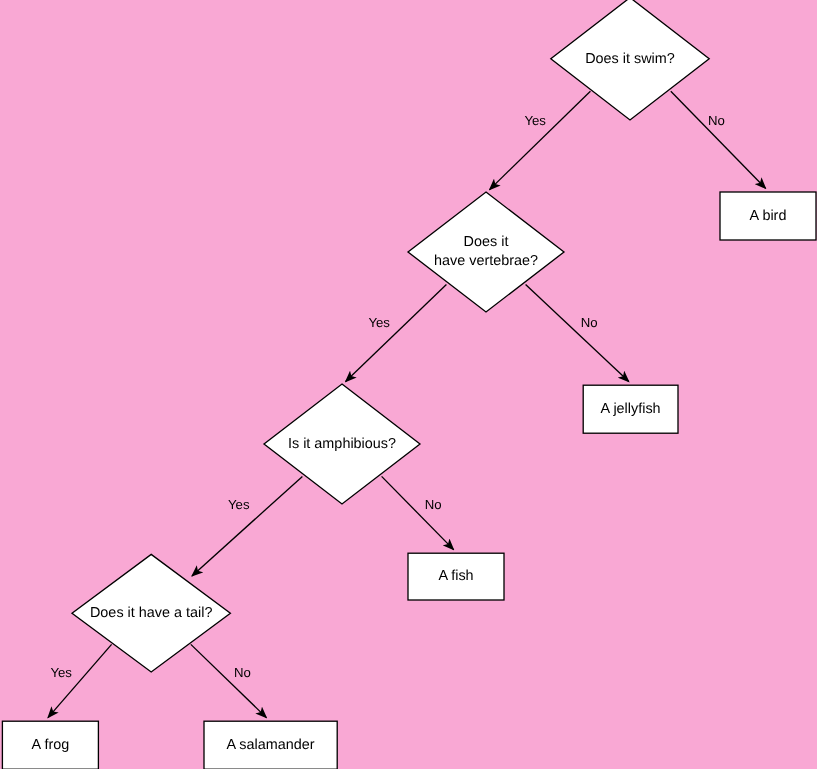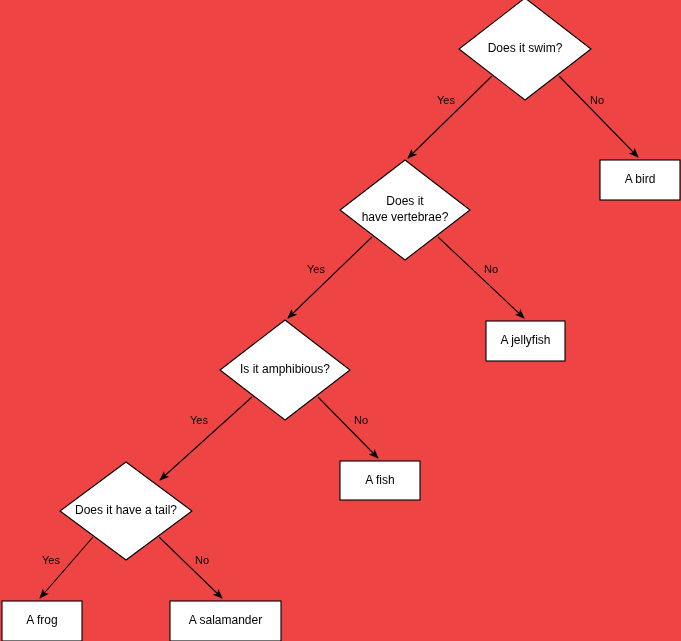--- a/index.html
+++ b/index.html
@@ -7,21 +7,21 @@
     padding: 0;
     background: #ffffff;
   }
   body {
     font-family: "Liberation Sans", sans-serif;
   }
   #canvas {
     position: relative;
     width: 681px;
     height: 641px;
-    background: #ef4444;
+    background: #f9a8d4;
     overflow: hidden;
   }
   #flow-svg {
     position: absolute;
     top: 0;
     left: 0;
     width: 681px;
     height: 641px;
   }
   .node-shape {

